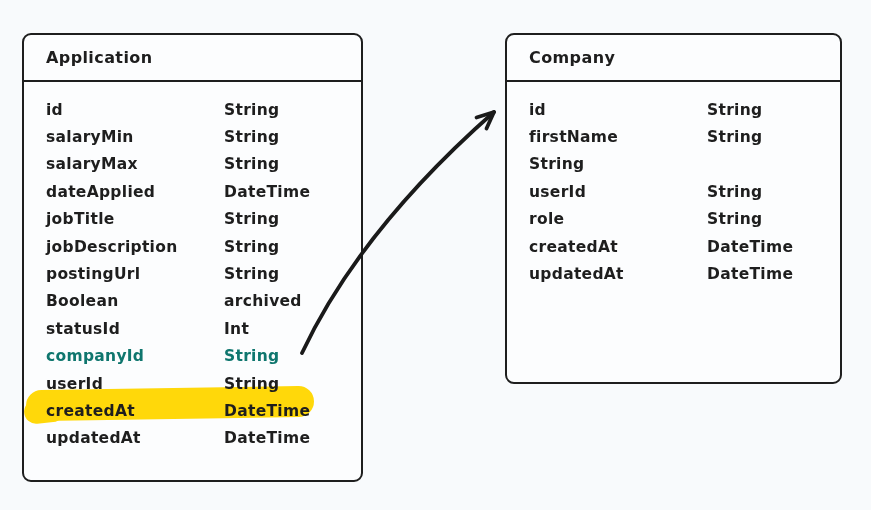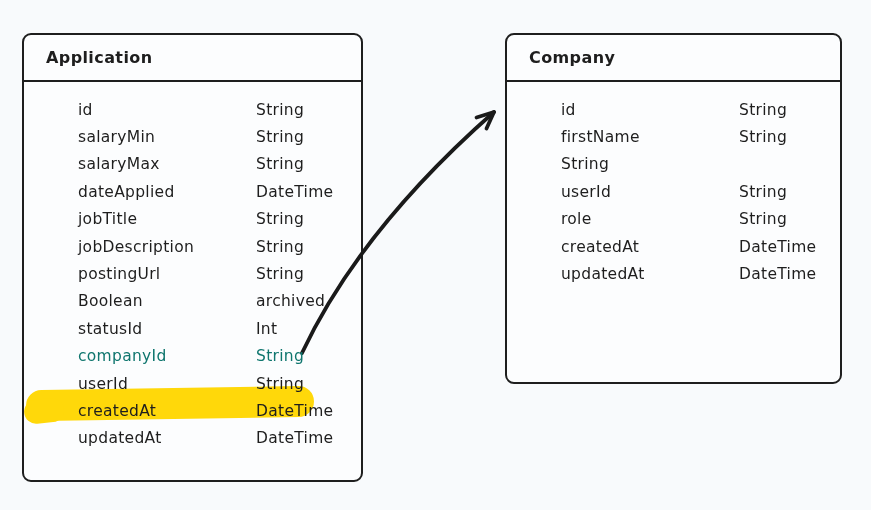--- a/index.html
+++ b/index.html
@@ -52,23 +52,22 @@
     padding: 14px 0 0 22px;
   }
   .frow {
     position: relative;
     z-index: 1;
     display: grid;
     grid-template-columns: 178px auto;
     height: 27.4px;
     align-items: center;
     font-size: 15.5px;
-    font-weight: normal;
+    font-weight: bold;
     letter-spacing: 0.3px;
-    margin-left: 32px;
   }
   .frow.hl {
     color: #0f766e;
   }
   .hl-marker {
     position: absolute;
     left: 2px;
     top: 306px;
     width: 288px;
     height: 31px;

